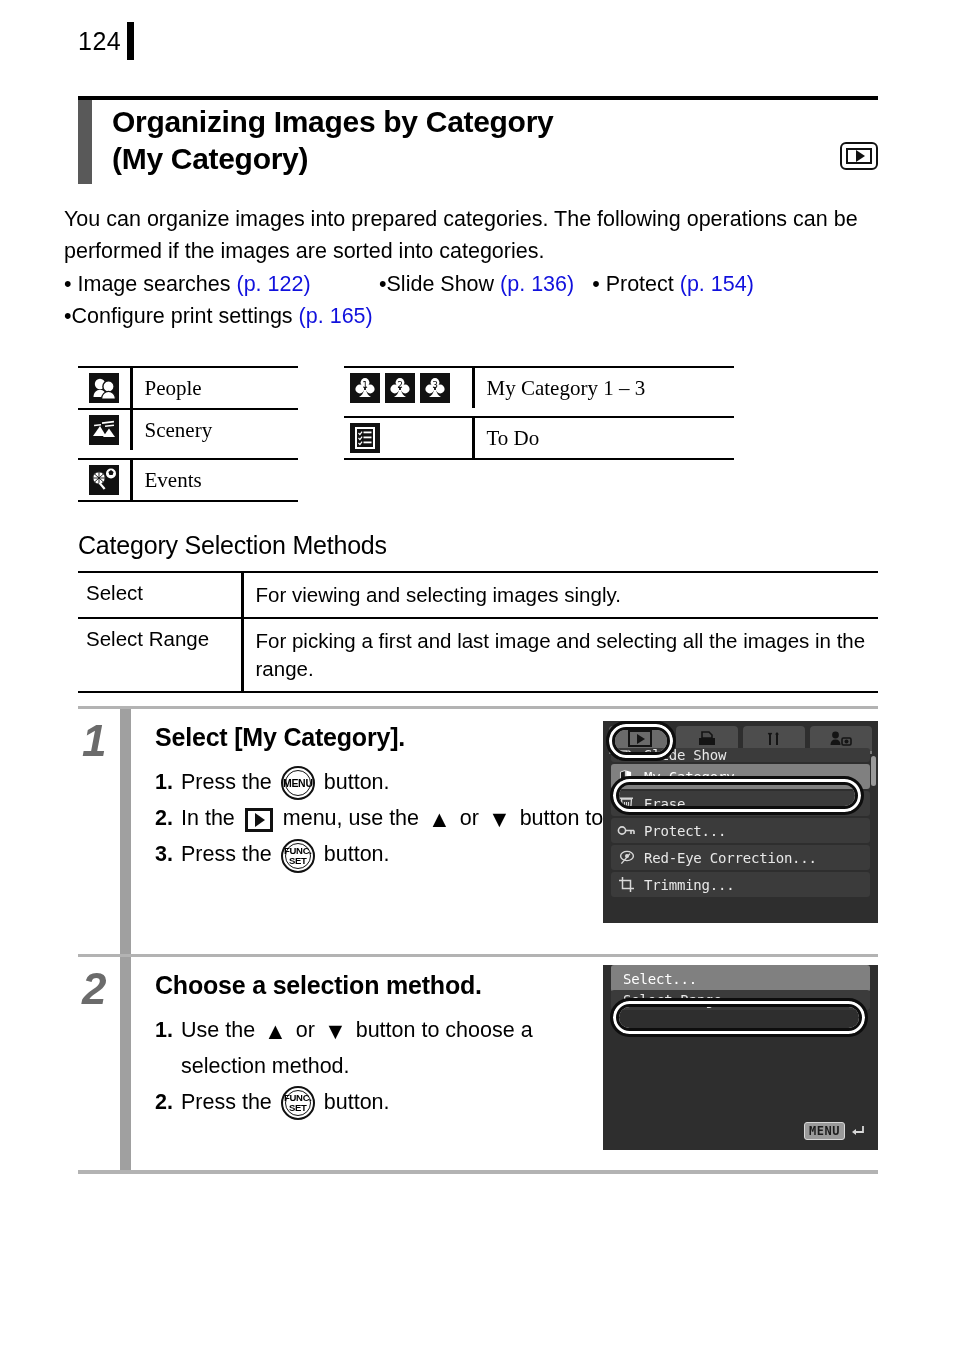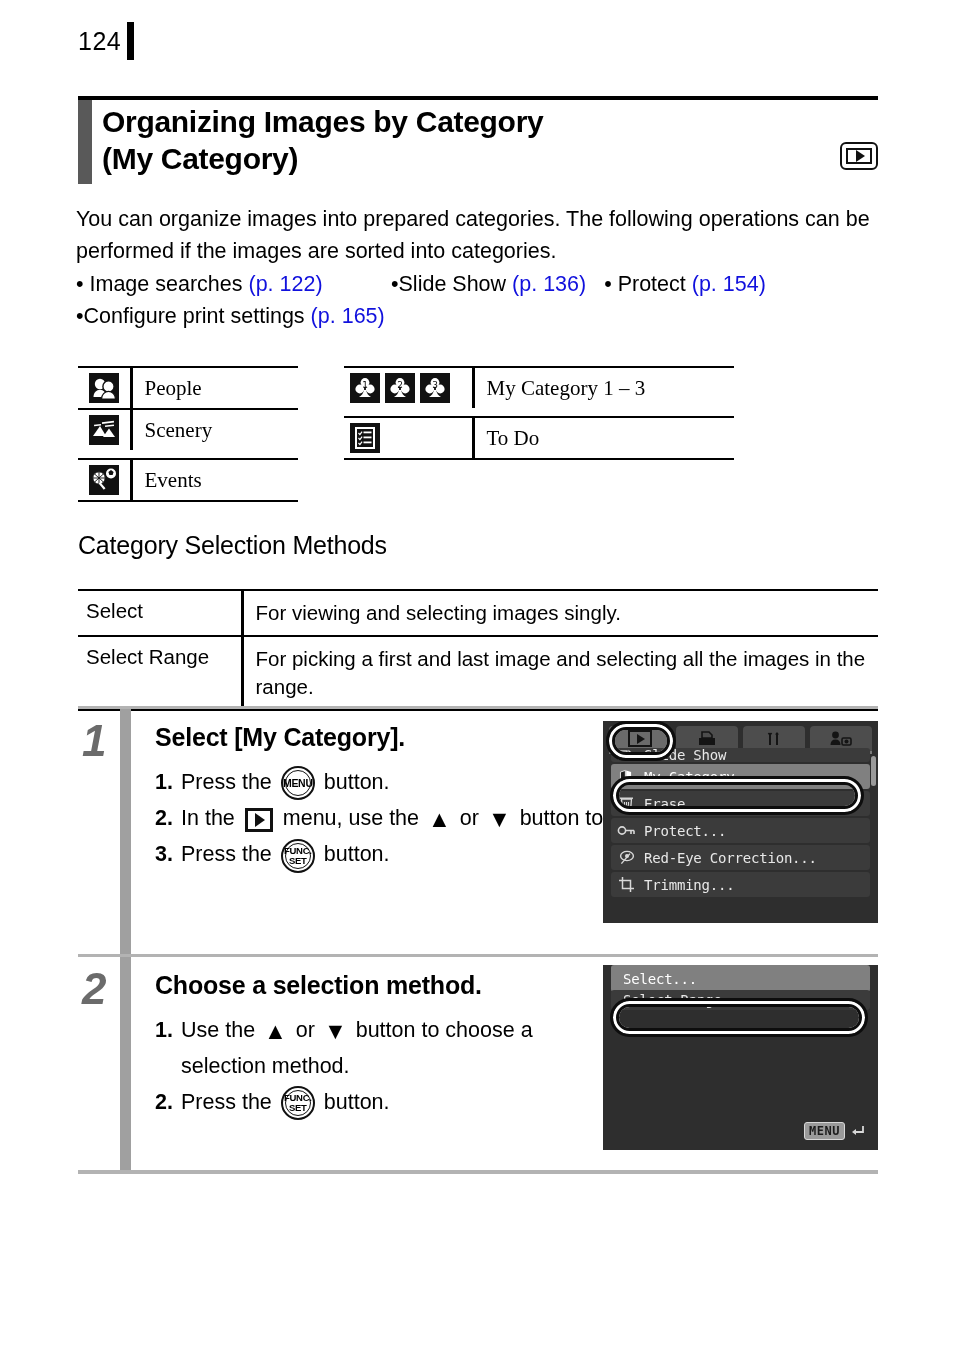--- a/index.html
+++ b/index.html
@@ -26,21 +26,21 @@
     position: absolute; left: 78px; top: 96px;
     width: 800px; height: 4px; background: #000;
   }
   .title-block {
     position: absolute; left: 78px; top: 100px;
     width: 800px; height: 84px;
     display: flex; align-items: flex-start;
   }
   .title-accent { width: 14px; height: 84px; background: #595959; flex: none; }
   .title-text {
-    margin-left: 10px; font-size: 30px; font-weight: bold;
+    margin-left: 20px; font-size: 30px; font-weight: bold;
     line-height: 1.24; letter-spacing: -0.3px; padding-top: 3px;
   }
   .title-icon-slot {
     position: absolute; right: 0px; top: 42px;
   }
 
   
   .pb-icon {
     width: 38px; height: 28px; border: 2.5px solid #111; border-radius: 6px;
     background: #fff; display: flex; align-items: center; justify-content: center;
@@ -50,21 +50,21 @@
     display: flex; align-items: center; justify-content: center;
   }
   .pb-tri {
     width: 0; height: 0; border-left: 9px solid #111;
     border-top: 6px solid transparent; border-bottom: 6px solid transparent;
     margin-left: 2px;
   }
 
   
   .intro {
-    position: absolute; left: 76px; top: 203px; width: 810px;
+    position: absolute; left: 64px; top: 203px; width: 810px;
     font-size: 21.5px; line-height: 32px;
   }
   .lnk { color: #1111dd; }
   .bullets { margin-top: 1px; position: relative; }
   .brow { display: flex; }
   .bcol1 { width: 315px; }
   .bcol2 { flex: 1; }
 
   
   .cat-tables { position: absolute; left: 78px; top: 366px; width: 810px; }
@@ -86,21 +86,21 @@
   }
   .tile svg { display: block; }
 
   
   .sec-head {
     position: absolute; left: 78px; top: 531px;
     font-size: 25px; font-weight: normal; letter-spacing: -0.2px;
   }
 
   
-  .meth { position: absolute; left: 78px; top: 589px; width: 800px; }
+  .meth { position: absolute; left: 78px; top: 571px; width: 800px; }
   .meth-row { display: flex; border-top: 2.5px solid #000; }
   .meth-row.last { border-bottom: 2.5px solid #000; }
   .meth-c1 { width: 163px; padding: 8px 0 8px 8px; font-size: 20.5px; }
   .meth-sep { width: 2.5px; background: #000; }
   .meth-c2 { flex: 1; padding: 8px 6px 8px 12px; font-size: 20.5px; line-height: 28px; }
 
   
   .steps { position: absolute; left: 78px; top: 706px; width: 800px; }
   .step {
     position: relative; border-top: 3px solid #b3b3b3; display: flex;

